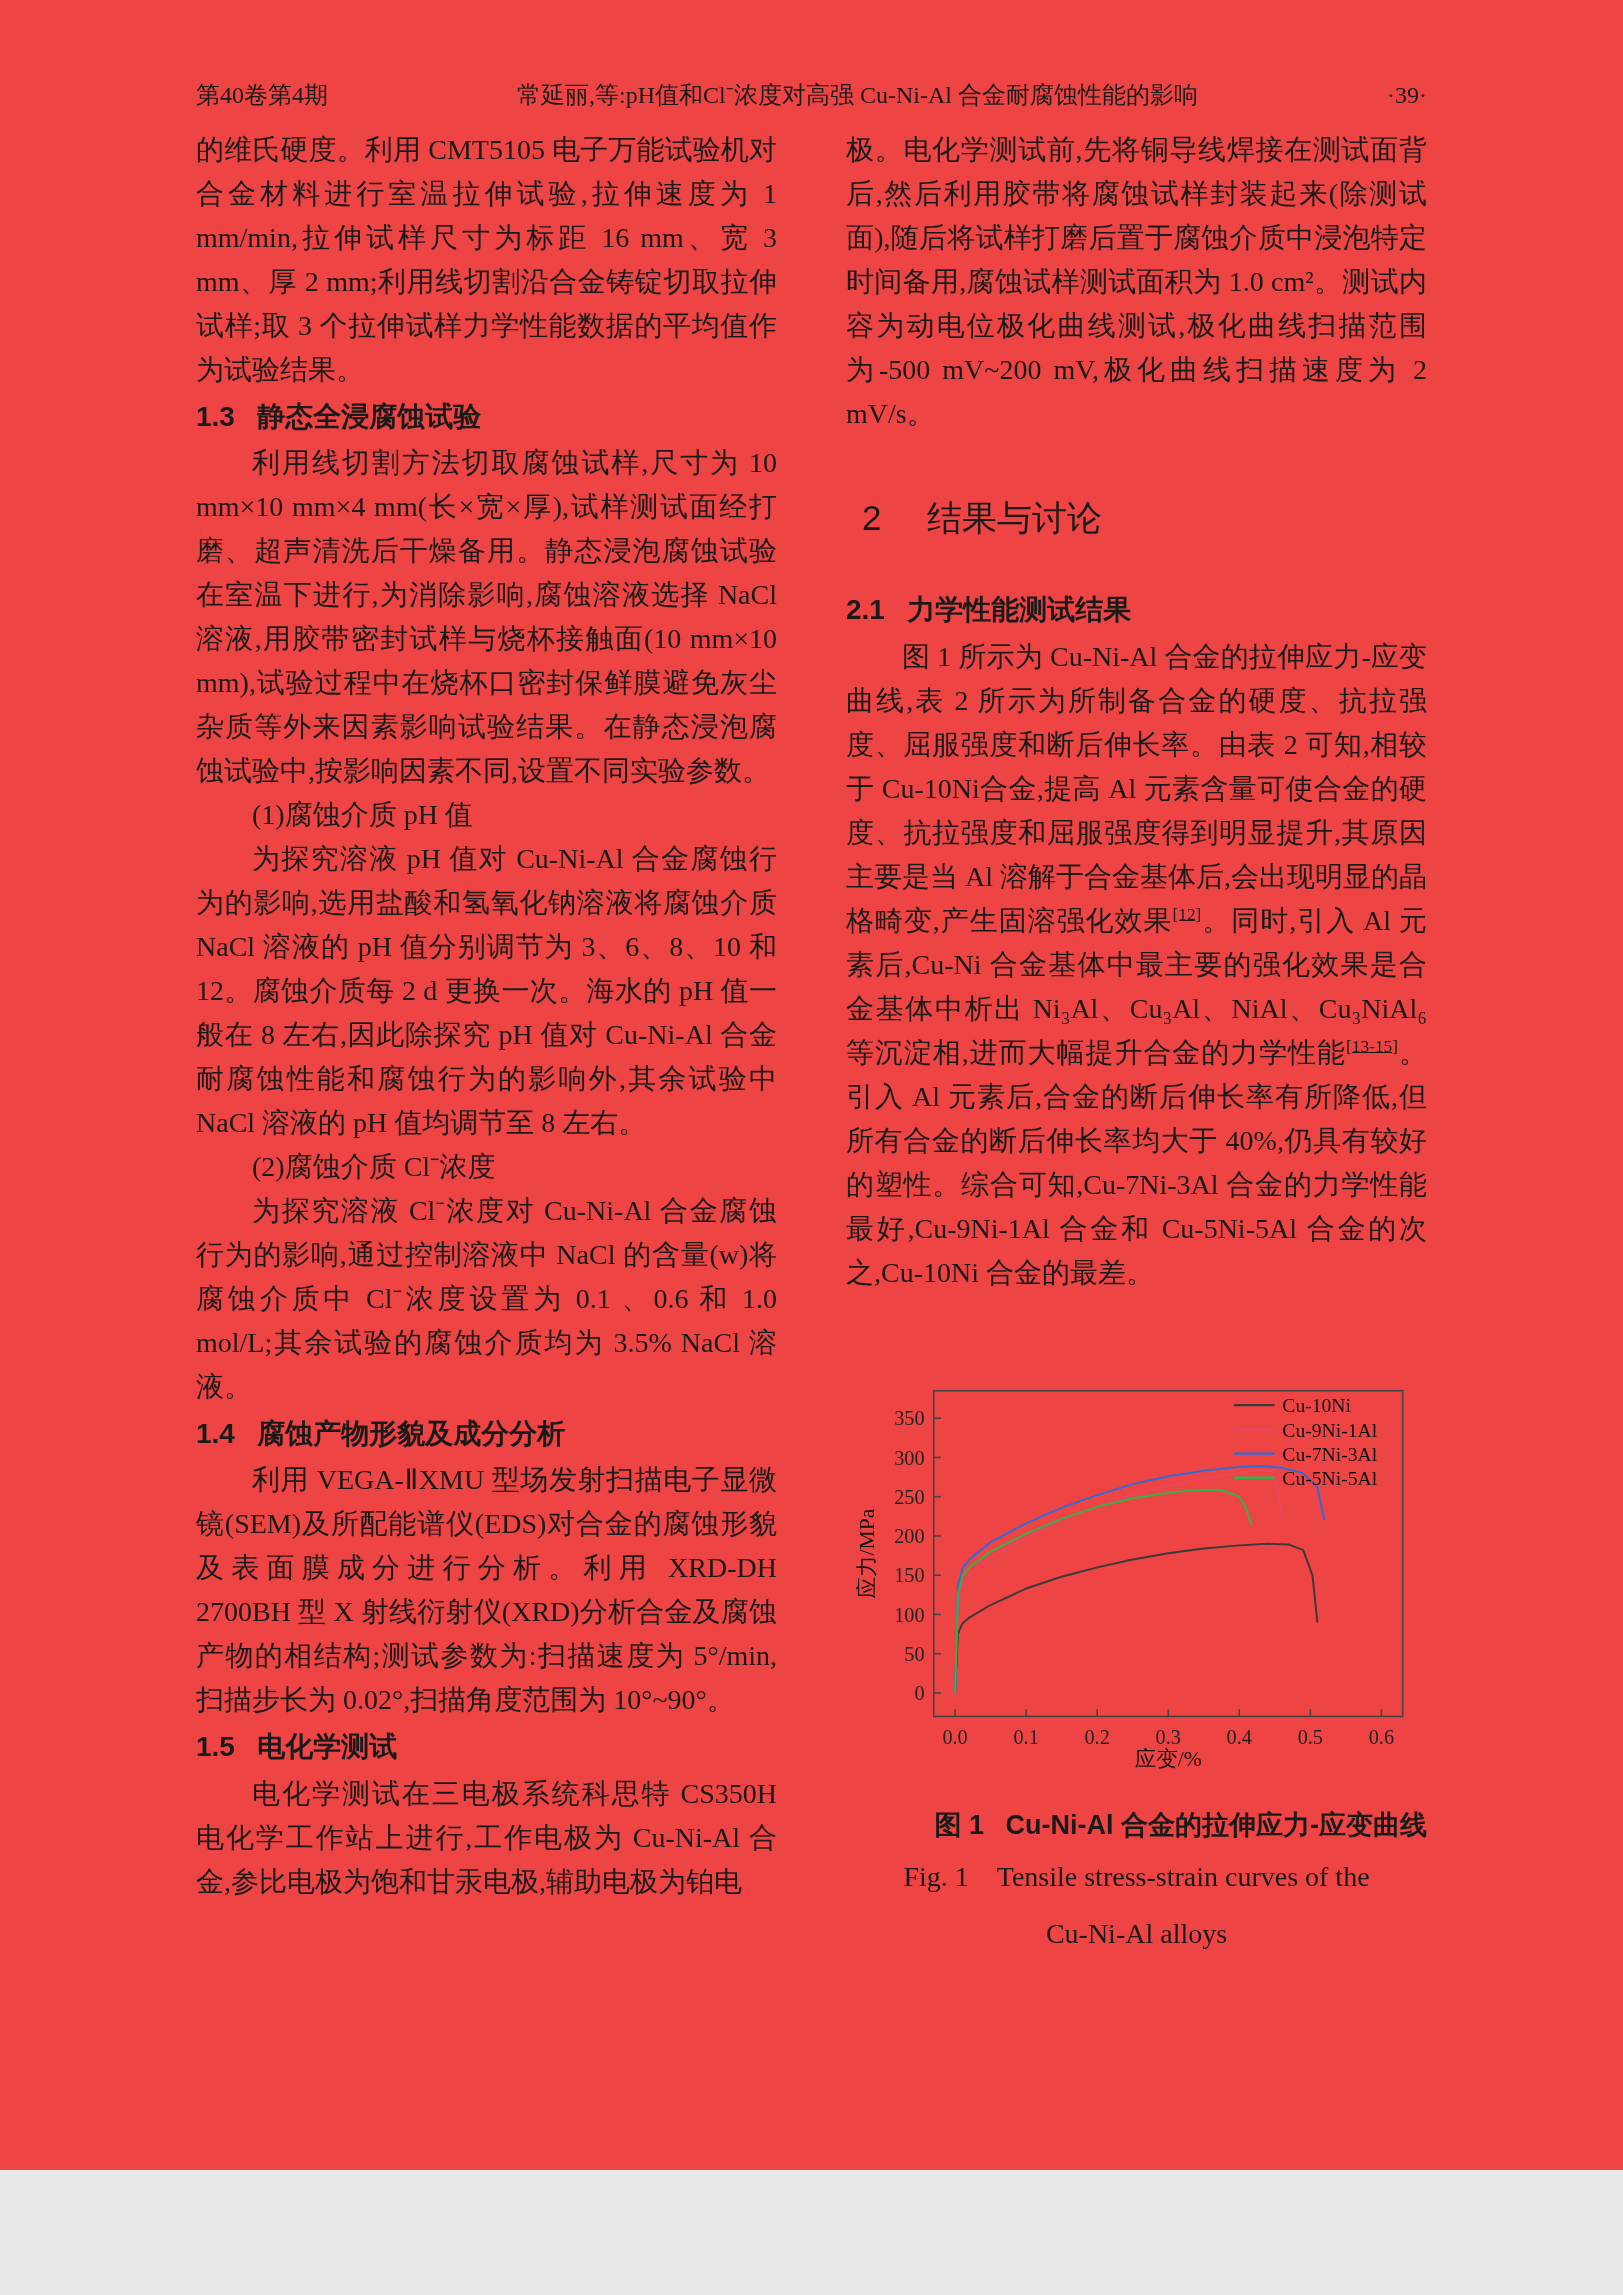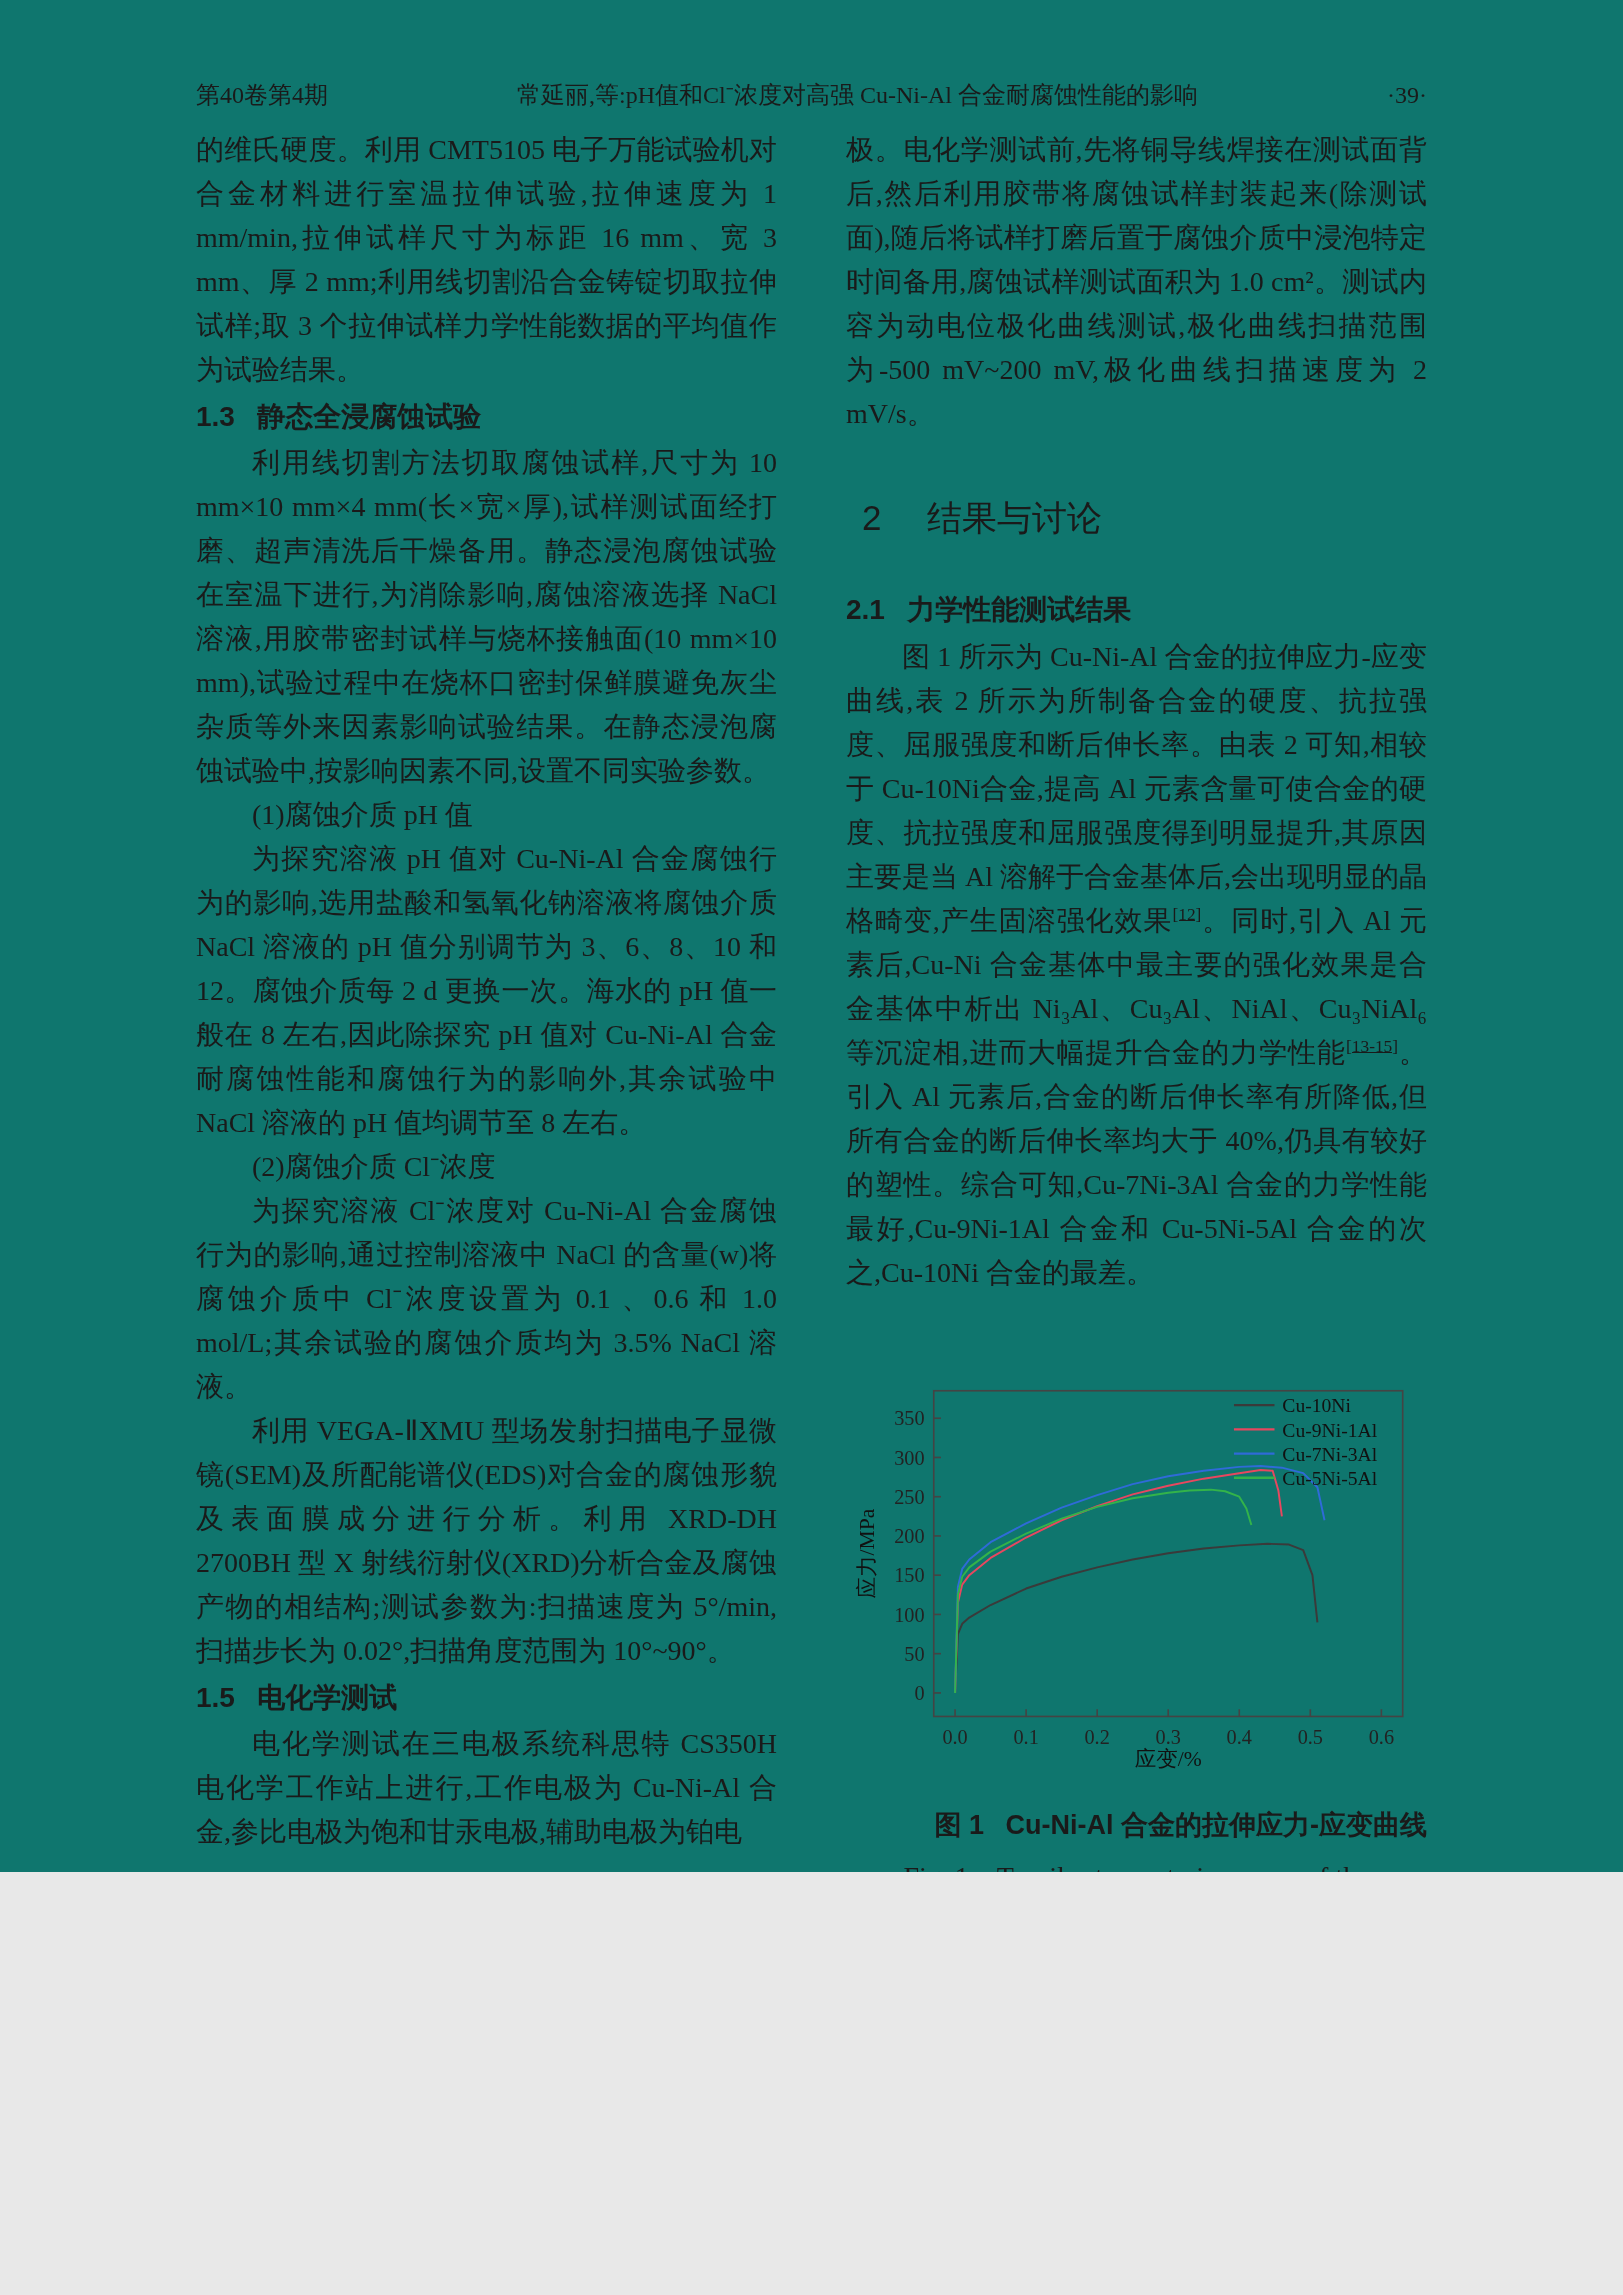--- a/index.html
+++ b/index.html
@@ -1,20 +1,20 @@
 <!DOCTYPE html>
 <html style="font-size:10.5px"><head>
 <meta charset="utf-8">
 <style>
   html, body { margin: 0; padding: 0; background: #e8e8e8; }
   .page {
     position: relative;
     width: 1623px;
-    height: 1872px;
-    background: #0f766e;
+    height: 2170px;
+    background: #ef4444;
     font-family: "Liberation Serif", serif;
     color: #1a1a1a;
     overflow: hidden;
   }
   .header {
     position: absolute;
     top: 77px;
     left: 196px;
     width: 1231px;
     display: flex;
@@ -87,20 +87,21 @@
   </div>
 
   <div class="col col-left">
     <p class="cont">的维氏硬度。利用 CMT5105 电子万能试验机对合金材料进行室温拉伸试验,拉伸速度为 1 mm/min,拉伸试样尺寸为标距 16 mm、宽 3 mm、厚 2 mm;利用线切割沿合金铸锭切取拉伸试样;取 3 个拉伸试样力学性能数据的平均值作为试验结果。</p>
     <p class="h-small"><span class="num">1.3</span><span>静态全浸腐蚀试验</span></p>
     <p>利用线切割方法切取腐蚀试样,尺寸为 10 mm×10 mm×4 mm(长×宽×厚),试样测试面经打磨、超声清洗后干燥备用。静态浸泡腐蚀试验在室温下进行,为消除影响,腐蚀溶液选择 NaCl 溶液,用胶带密封试样与烧杯接触面(10 mm×10 mm),试验过程中在烧杯口密封保鲜膜避免灰尘杂质等外来因素影响试验结果。在静态浸泡腐蚀试验中,按影响因素不同,设置不同实验参数。</p>
     <p>(1)腐蚀介质 pH 值</p>
     <p>为探究溶液 pH 值对 Cu-Ni-Al 合金腐蚀行为的影响,选用盐酸和氢氧化钠溶液将腐蚀介质 NaCl 溶液的 pH 值分别调节为 3、6、8、10 和 12。腐蚀介质每 2 d 更换一次。海水的 pH 值一般在 8 左右,因此除探究 pH 值对 Cu-Ni-Al 合金耐腐蚀性能和腐蚀行为的影响外,其余试验中 NaCl 溶液的 pH 值均调节至 8 左右。</p>
     <p>(2)腐蚀介质 Cl⁻浓度</p>
     <p>为探究溶液 Cl⁻浓度对 Cu-Ni-Al 合金腐蚀行为的影响,通过控制溶液中 NaCl 的含量(w)将腐蚀介质中 Cl⁻浓度设置为 0.1 、0.6 和 1.0 mol/L;其余试验的腐蚀介质均为 3.5% NaCl 溶液。</p>
+    <p class="h-small"><span class="num">1.4</span><span>腐蚀产物形貌及成分分析</span></p>
     <p>利用 VEGA-ⅡXMU 型场发射扫描电子显微镜(SEM)及所配能谱仪(EDS)对合金的腐蚀形貌及表面膜成分进行分析。利用 XRD-DH 2700BH 型 X 射线衍射仪(XRD)分析合金及腐蚀产物的相结构;测试参数为:扫描速度为 5°/min,扫描步长为 0.02°,扫描角度范围为 10°~90°。</p>
     <p class="h-small"><span class="num">1.5</span><span>电化学测试</span></p>
     <p>电化学测试在三电极系统科思特 CS350H 电化学工作站上进行,工作电极为 Cu-Ni-Al 合金,参比电极为饱和甘汞电极,辅助电极为铂电</p>
   </div>
 
   <div class="col col-right">
     <p class="cont">极。电化学测试前,先将铜导线焊接在测试面背后,然后利用胶带将腐蚀试样封装起来(除测试面),随后将试样打磨后置于腐蚀介质中浸泡特定时间备用,腐蚀试样测试面积为 1.0 cm²。测试内容为动电位极化曲线测试,极化曲线扫描范围为-500 mV~200 mV,极化曲线扫描速度为 2 mV/s。</p>
     <p class="h-big"><span class="num">2</span><span>结果与讨论</span></p>
     <p class="h-small"><span class="num">2.1</span><span>力学性能测试结果</span></p>
     <p><span>图 1 所示为 Cu-Ni-Al 合金的拉伸应力-应变曲线,表 2 所示为所制备合金的硬度、抗拉强度、屈服强度和断后伸长率。由表 2 可知,相较于 Cu-10Ni合金,提高 Al 元素含量可使合金的硬度、抗拉强度和屈服强度得到明显提升,其原因主要是当 Al 溶解于合金基体后,会出现明显的晶格畸变,产生固溶强化效果</span><sup>[12]</sup><span>。同时,引入 Al 元素后,Cu-Ni 合金基体中最主要的强化效果是合金基体中析出 Ni₃Al、Cu₃Al、NiAl、Cu₃NiAl₆等沉淀相,进而大幅提升合金的力学性能</span><sup>[13-15]</sup><span>。引入 Al 元素后,合金的断后伸长率有所降低,但所有合金的断后伸长率均大于 40%,仍具有较好的塑性。综合可知,Cu-7Ni-3Al 合金的力学性能最好,Cu-9Ni-1Al 合金和 Cu-5Ni-5Al 合金的次之,Cu-10Ni 合金的最差。</span></p>

